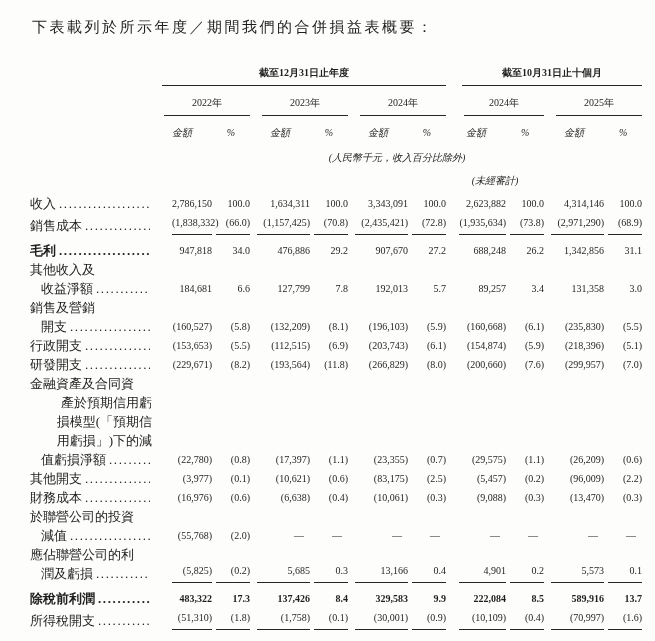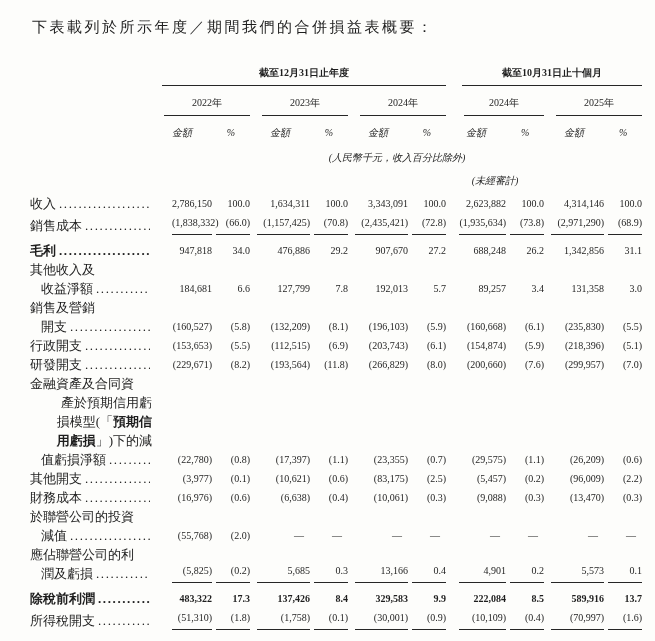--- a/index.html
+++ b/index.html
@@ -42,21 +42,21 @@
   td.num .v { margin-left:7px; white-space:nowrap; }
   td.num.pct .v { margin-left:4px; }
   td.num.first .v { margin-left:20px; }
   td.num.g2s .v { margin-left:13px; }
   .v.dash { padding-right:6px; }
   .v.ru { border-bottom:1.3px solid #262626; padding-bottom:2px;text-align:right; }
   .v.rd { border-bottom:5px double #151515; padding-bottom:3px; }
   tr.ar td { padding-top:6px; }
   tr.bl td.lbl { font-weight:bold; }
   tr.bv td.num { font-weight:bold; }
-  b { font-weight:bold; }
+  b { font-weight:normal; }
 </style>
 </head>
 <body>
 
 <div class="page">
   <div class="title">下表載列於所示年度／期間我們的合併損益表概要：</div>
 
   <table class="fin">
     <colgroup>
       <col style="width:122px">

